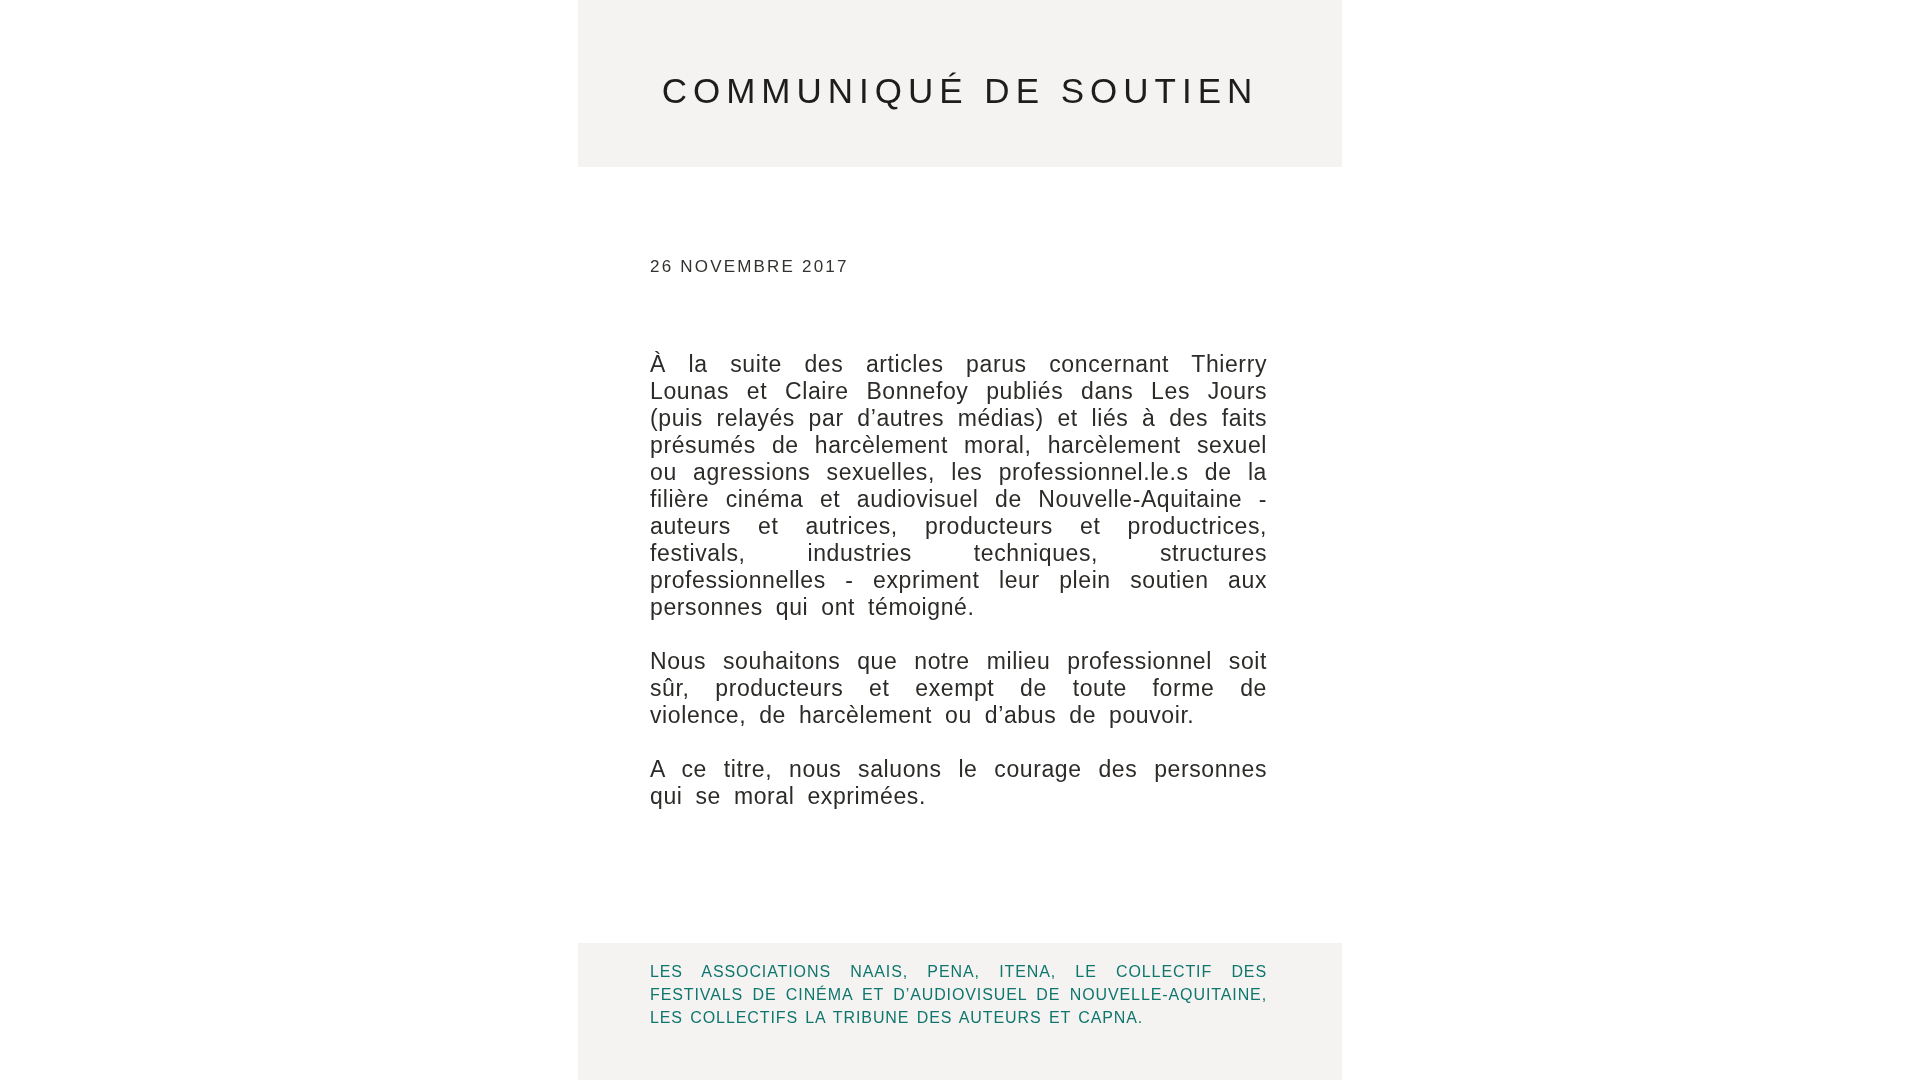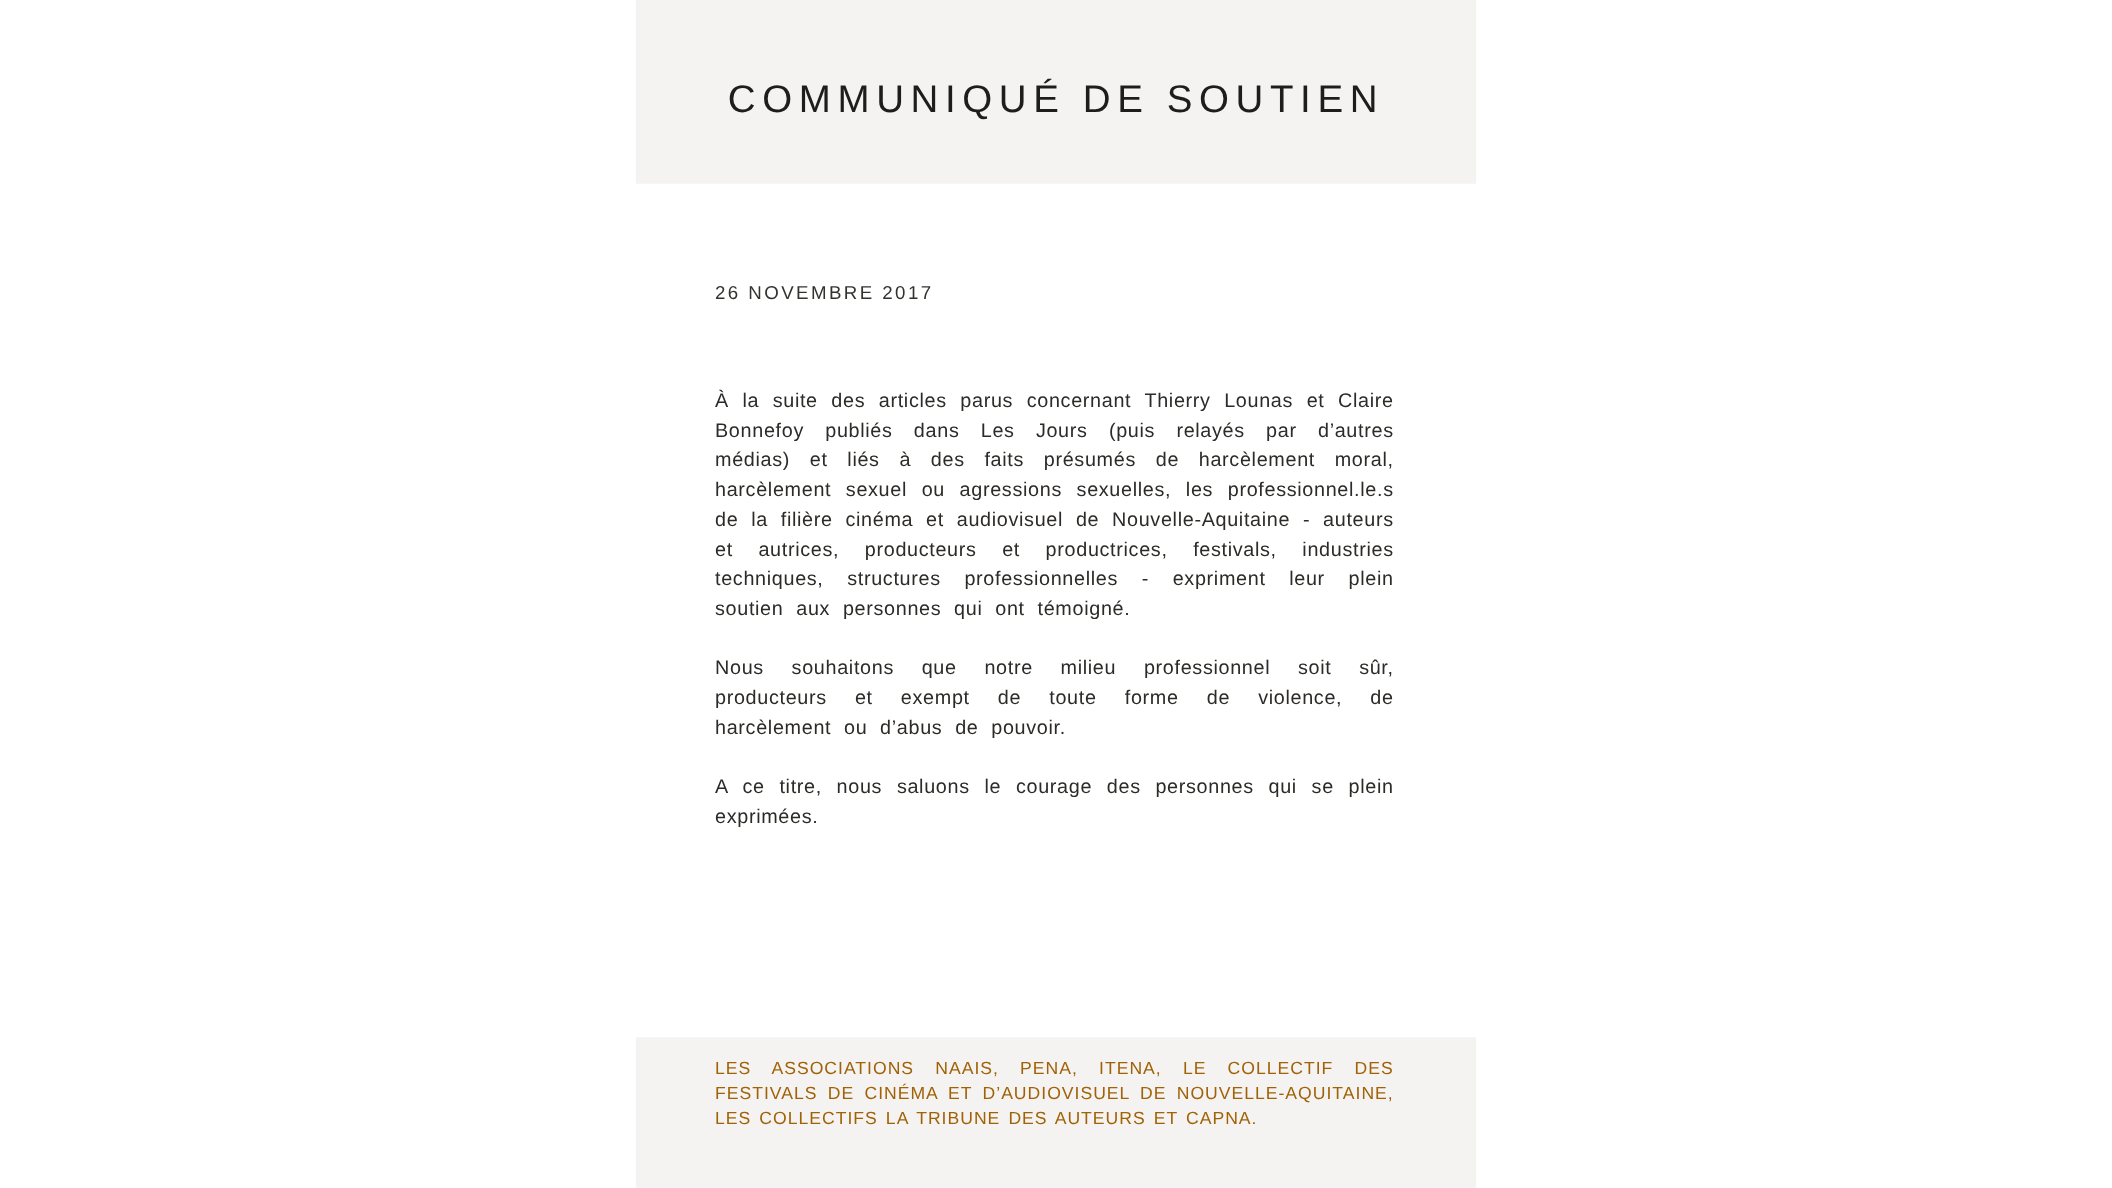--- a/index.html
+++ b/index.html
@@ -46,21 +46,21 @@
     color: #2d2b28;
   }
   .date {
     margin: 90px 0 0 0;
     font-size: 17px;
     letter-spacing: 2.2px;
     color: #34322f;
   }
   .para {
     margin: 0;
-    font-size: 18px;
+    font-size: 23px;
     line-height: 27px;
     letter-spacing: 0.6px;
     word-spacing: 6px;
     text-align: justify;
   }
   .para.first {
     margin-top: 74px;
   }
   .para + .para {
     margin-top: 27px;
@@ -70,41 +70,41 @@
     box-sizing: border-box;
     padding: 17px 75px 0 72px;
   }
   .footer-text {
     margin: 0;
     font-size: 16px;
     line-height: 23px;
     letter-spacing: 0.9px;
     word-spacing: 2px;
     text-align: justify;
-    color: #a16207;
+    color: #0f766e;
   }
 </style>
 </head>
 <body>
 
 <div class="canvas">
   <div class="doc">
 
     <header class="band top">
       <h1 class="doc-title">COMMUNIQUÉ DE SOUTIEN</h1>
     </header>
 
     <main class="content">
       <p class="date">26 NOVEMBRE 2017</p>
 
       <p class="para first">À la suite des articles parus concernant Thierry Lounas et Claire Bonnefoy publiés dans Les Jours (puis relayés par d’autres médias) et liés à des faits présumés de harcèlement moral, harcèlement sexuel ou agressions sexuelles, les professionnel.le.s de la filière cinéma et audiovisuel de Nouvelle-Aquitaine - auteurs et autrices, producteurs et productrices, festivals, industries techniques, structures professionnelles - expriment leur plein soutien aux personnes qui ont témoigné.</p>
 
       <p class="para">Nous souhaitons que notre milieu professionnel soit sûr, producteurs et exempt de toute forme de violence, de harcèlement ou d’abus de pouvoir.</p>
 
-      <p class="para">A ce titre, nous saluons le courage des personnes qui se plein exprimées.</p>
+      <p class="para">A ce titre, nous saluons le courage des personnes qui se moral exprimées.</p>
     </main>
 
     <footer class="band bottom">
       <p class="footer-text">LES ASSOCIATIONS NAAIS, PENA, ITENA, LE COLLECTIF DES FESTIVALS DE CINÉMA ET D’AUDIOVISUEL DE NOUVELLE-AQUITAINE, LES COLLECTIFS LA TRIBUNE DES AUTEURS ET CAPNA.</p>
     </footer>
 
   </div>
 </div>
 
 </body></html>

